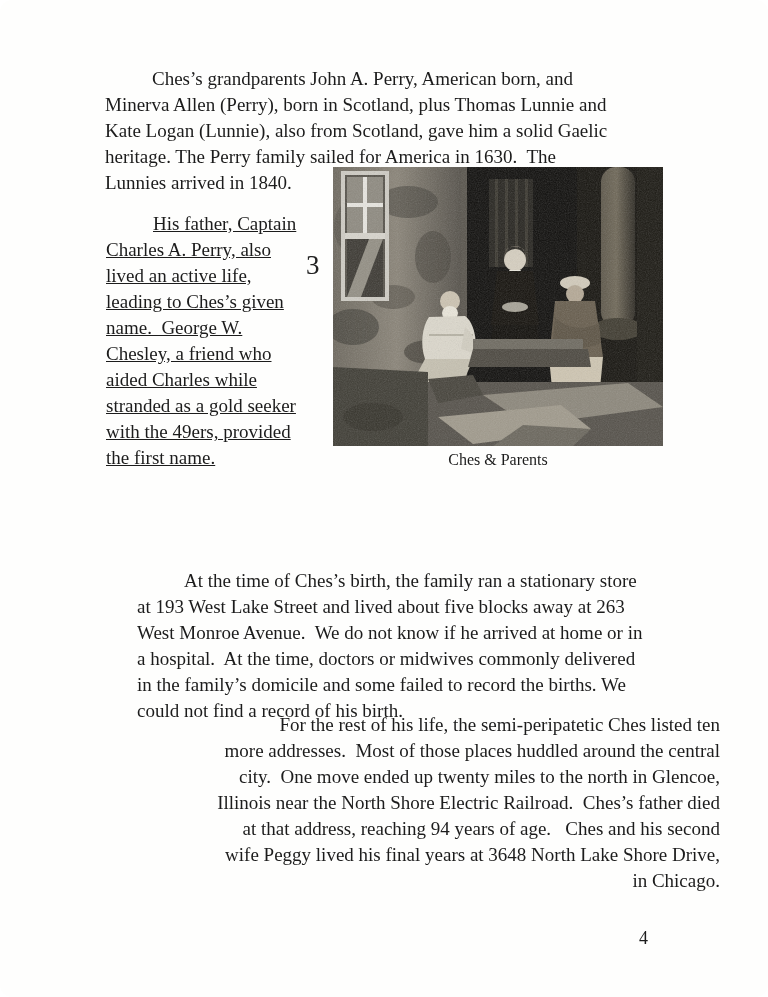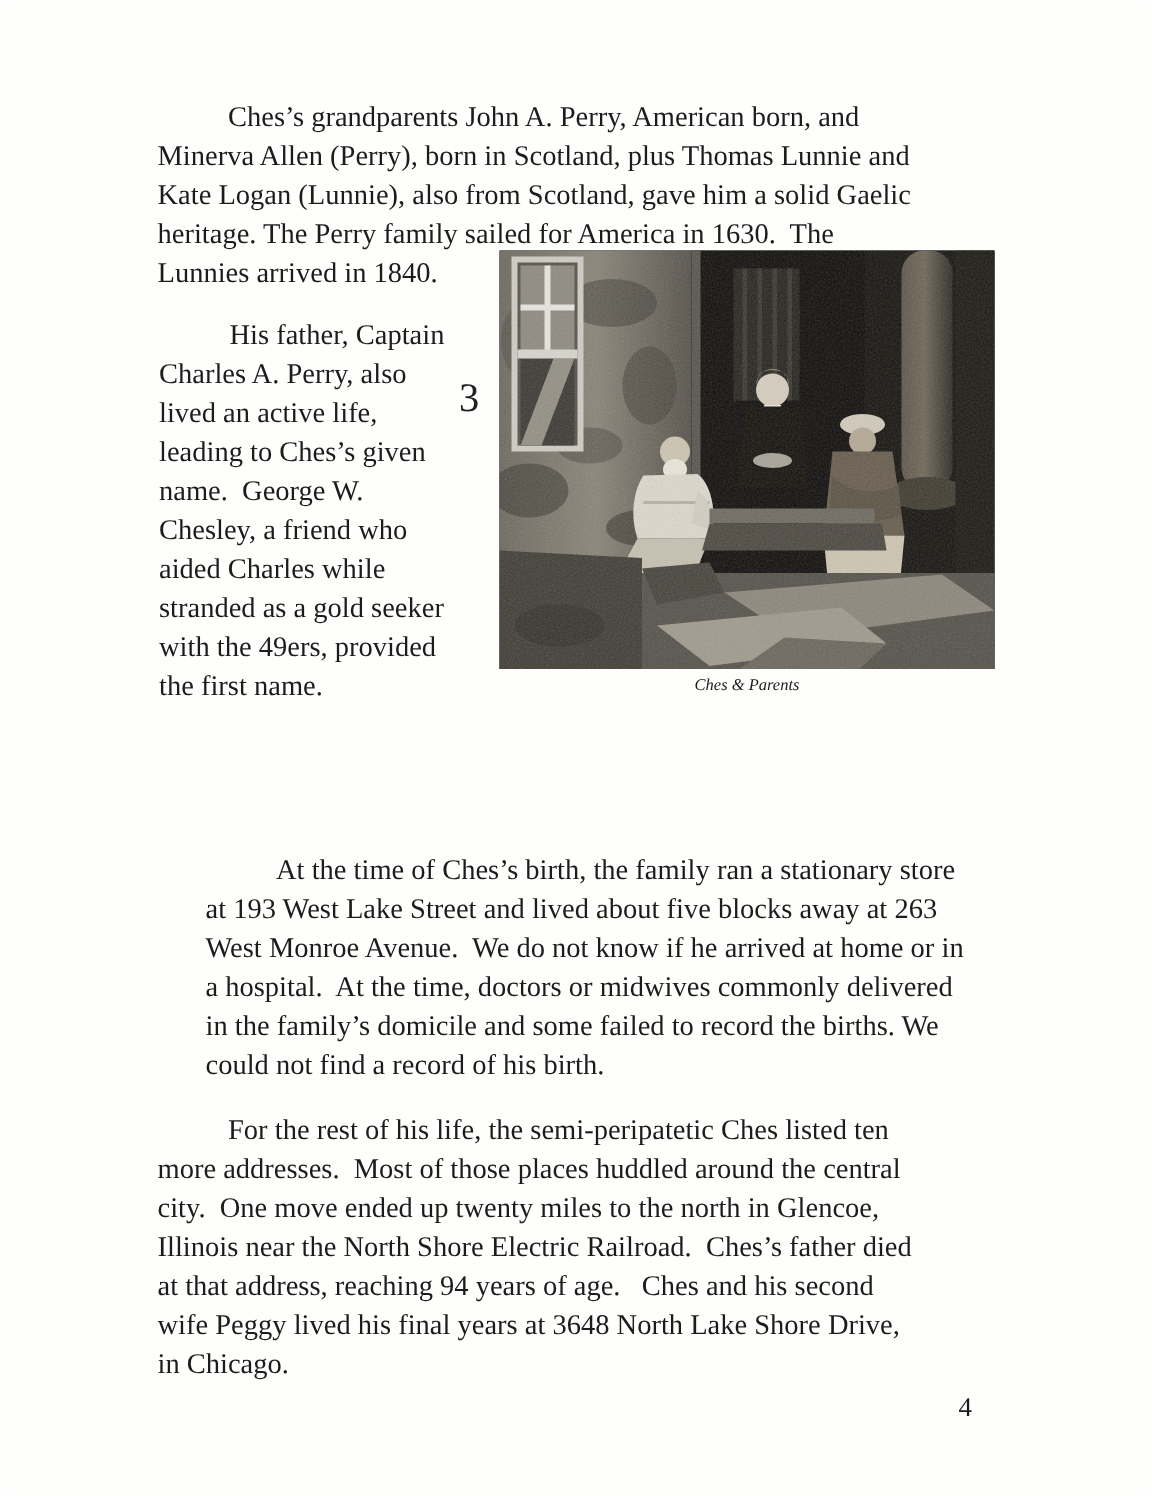--- a/index.html
+++ b/index.html
@@ -16,44 +16,43 @@
   }
   .para{
     position:absolute;
     white-space:pre-wrap;
     font-size:19px;
     line-height:26px;
     color:#1c1c1c;
   }
   .indent{ text-indent:47px; }
   #p1{ left:105px; top:66px;  width:600px; }
-  #p2{ left:106px; top:211px; width:232px; }
+  #p2{ left:106px; top:211px; width:232px;text-decoration:underline; }
   #p3{ left:105px; top:469px; width:605px; }
   #p4{ left:105px; top:568px; width:605px;margin-left:32px; }
-  #p5{ left:105px; top:741px; width:615px; }
+  #p5{ left:105px; top:712px; width:615px;text-align:right; }
   .margin-mark{
     position:absolute;
     left:306px; top:250px;
     font-size:27px;
     color:#222;
   }
   .photo-frame{
     position:absolute;
     left:333px; top:167px;
     width:330px; height:279px;
     background:#23211e;
   }
   .photo-frame svg{ display:block; width:330px; height:279px; }
   .photo-caption{
     position:absolute;
     left:333px; top:451px;
     width:330px;
     text-align:center;
-    font-style:italic;
-    font-size:11px;
+    font-size:16px;
     color:#1c1c1c;
   }
   .page-number{
     position:absolute;
     left:639px; top:928px;
     font-size:18px;
     color:#1c1c1c;
   }
 </style>
 </head>

